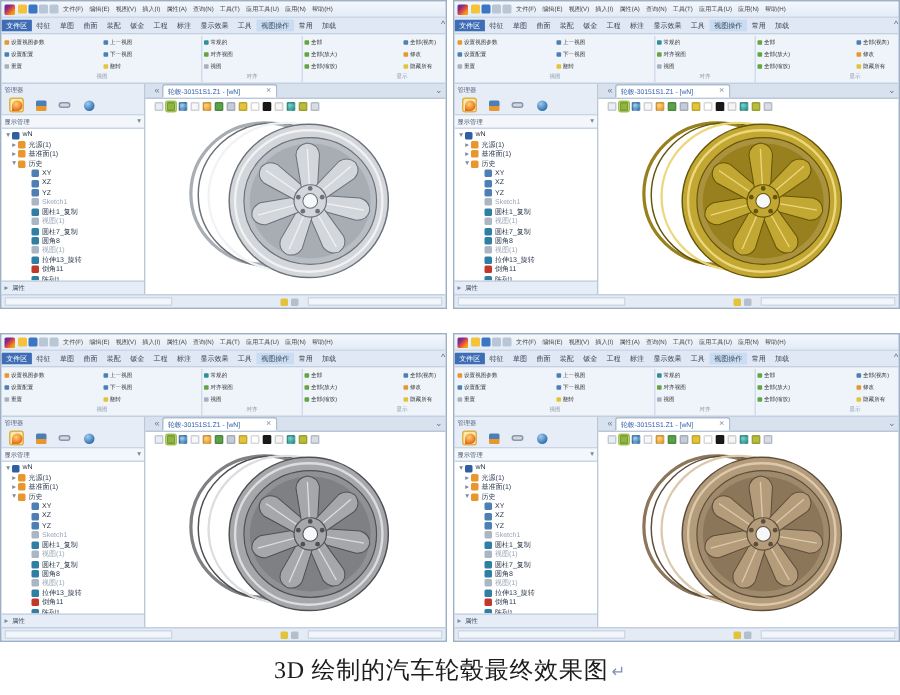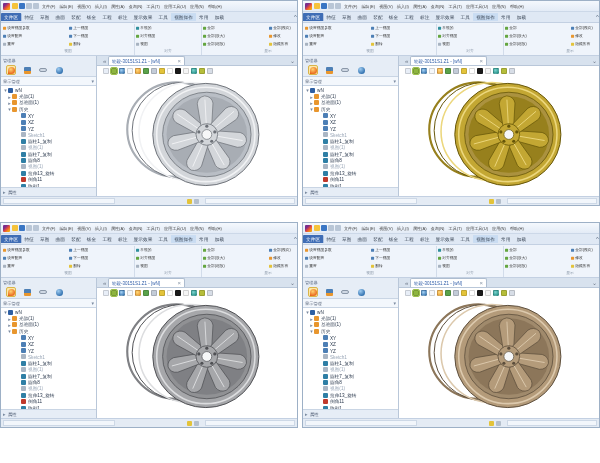--- a/index.html
+++ b/index.html
@@ -1408,13 +1408,17 @@
     <div class="statusbar">
       <span class="sb-cell-l"></span>
       <span class="sb-icos">
         <i class="sb-ico sb1"></i>
         <i class="sb-ico sb2"></i>
       </span>
       <span class="sb-cell-r"></span>
     </div>
   </div>
 </div>
+  <div class="caption">
+    <span>3D 绘制的汽车轮毂最终效果图</span>
+    <span class="mark">↵</span>
+  </div>
 </div>
 
 </body></html>

